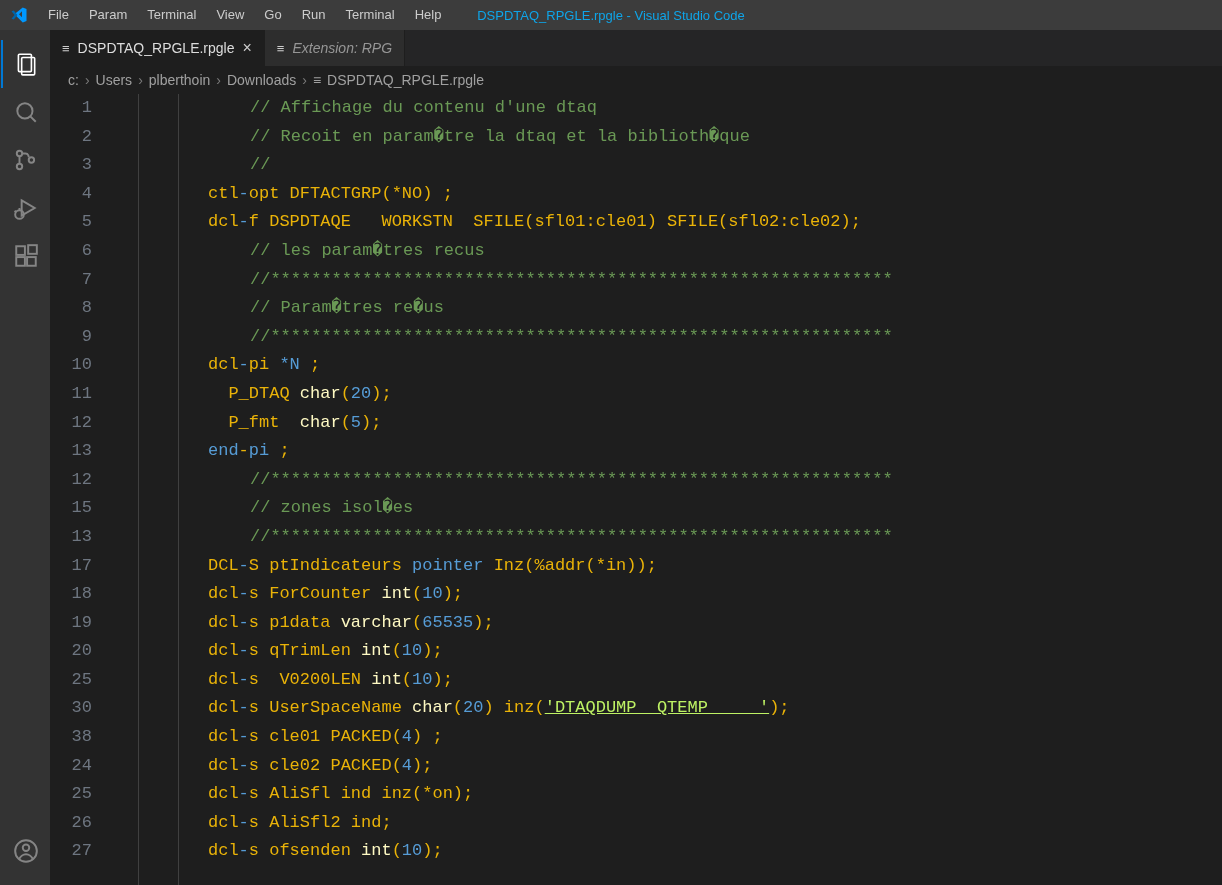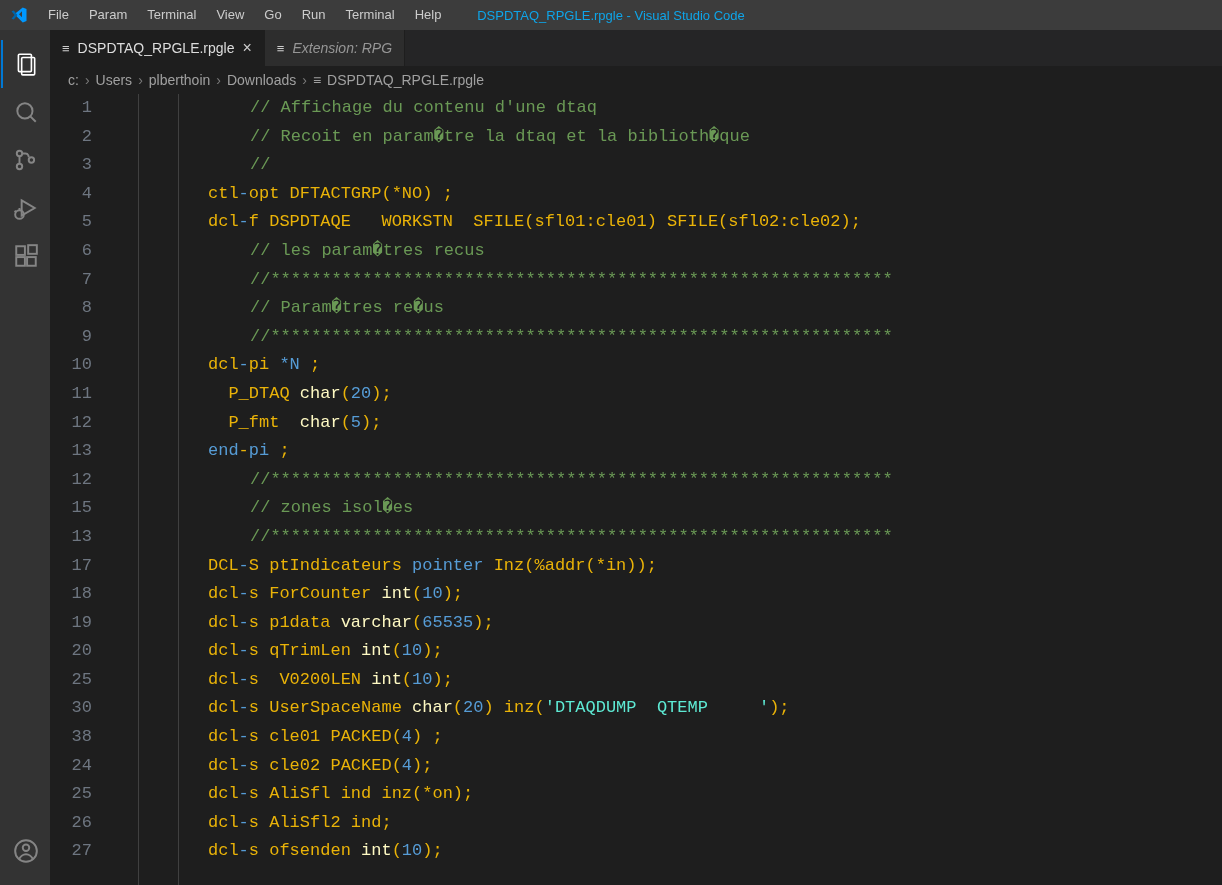--- a/index.html
+++ b/index.html
@@ -34,21 +34,21 @@
   .fold-guide::before,
   .fold-guide::after { content:""; position:absolute; top:0; bottom:0; width:1px; background:#404040; }
   .fold-guide::before { left:20px; }
   .fold-guide::after  { left:60px; }
   .code { flex:1; color:#d4d4d4; white-space:pre; }
   .code-row { height:28.6px; }
   .tok-comment { color:#6a9955;margin-left:42px; }
   .tok-kw { color:#569cd6; }
   .tok-type { color:#fef9c3; }
   .tok-plain { color:#eab308;margin-top:48px; }
-  .tok-str { color:#5eead4; }
+  .tok-str { color:#bef264;text-decoration:underline; }
 </style>
 </head>
 <body>
 
 <div class="titlebar">
   <svg class="vscode-logo" viewBox="0 0 24 24">
     <path fill="#0098ff" d="M17 2l5 2v16l-5 2-10-10 3-3 6 6V7l-6 6-3-3z"></path>
     <path fill="#0065a9" d="M2 7l3-1 5 6-5 6-3-1 4-5z"></path>
   </svg>
   <div class="menu" id="menu">

